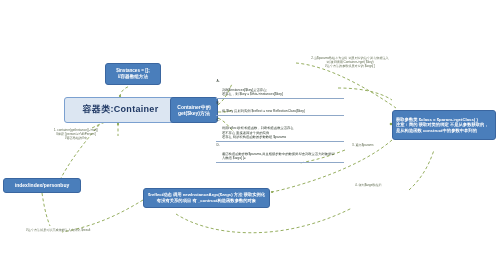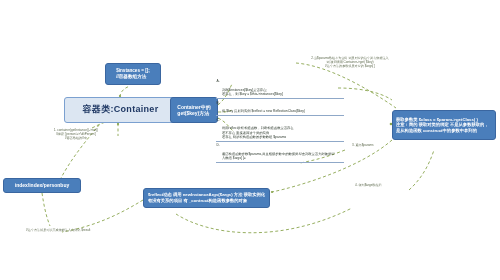--- a/index.html
+++ b/index.html
@@ -8,21 +8,21 @@
     font-family:"Liberation Sans","DejaVu Sans",sans-serif;
     -webkit-font-smoothing:antialiased;
   }
   #canvas{position:absolute;inset:0;width:500px;height:280px;}
   svg.edges{position:absolute;left:0;top:0;width:500px;height:280px;pointer-events:none;}
 
   
   .node{
     position:absolute;box-sizing:border-box;
     display:flex;align-items:center;justify-content:center;
-    line-height:1.25;
+    text-align:center;line-height:1.25;
     border-radius:3px;
     white-space:pre-line;
   }
   .node-blue{
     background:#4a7ebb;color:#ffffff;border:1px solid #3a66a0;
     font-weight:bold;
   }
   .node-light{
     background:#dce6f2;color:#1f3864;border:1px solid #7ba0d0;
     font-weight:bold;

